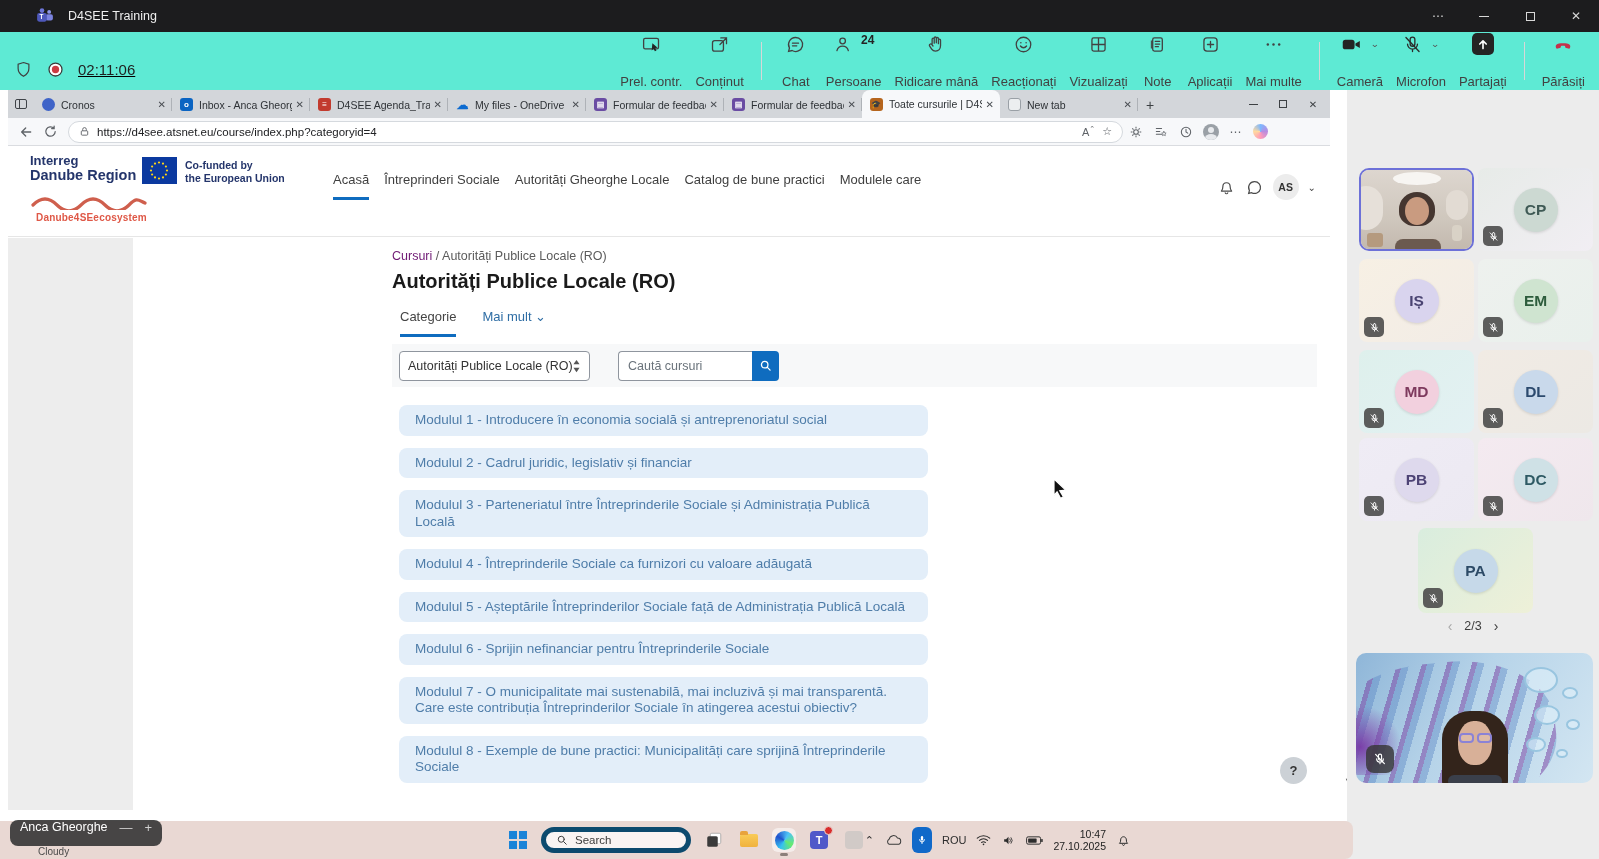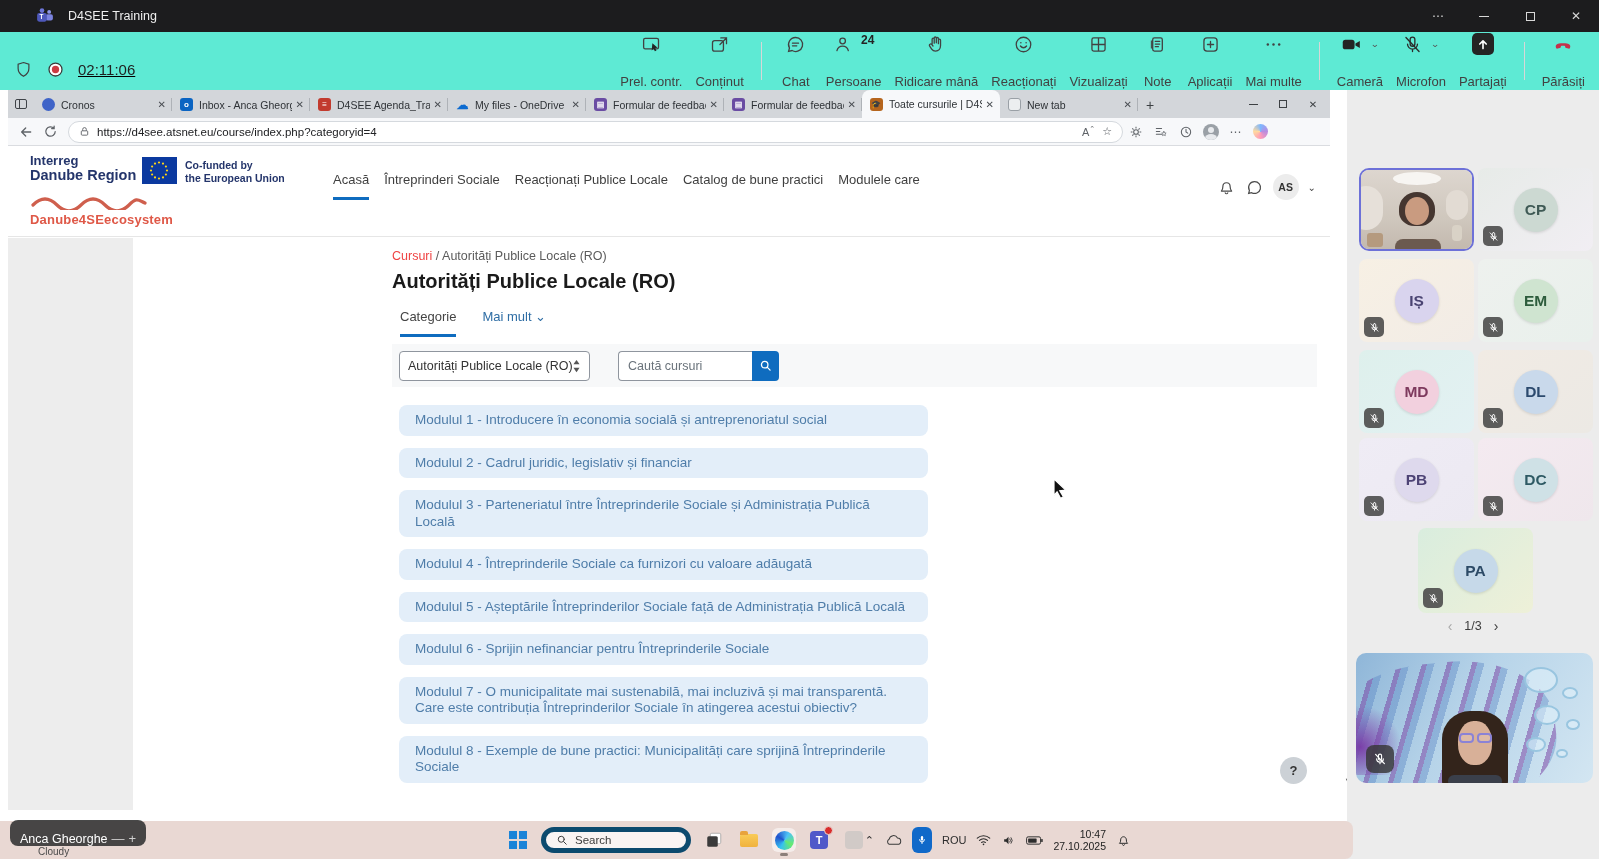--- a/index.html
+++ b/index.html
@@ -68,31 +68,31 @@
 
   
   .page{position:absolute;left:0;top:56px;width:1322px;height:664px;background:#fff;overflow:hidden;}
   .mheader{position:absolute;left:0;top:0;width:1322px;height:91px;border-bottom:1px solid #e6e6e6;background:#fff;}
   .logo{position:absolute;left:22px;top:8px;width:280px;}
   .lg1{font-size:13px;font-weight:bold;color:#24356b;line-height:13px;}
   .lg2{font-size:14.5px;font-weight:bold;color:#24356b;line-height:16px;}
   .euflag{position:absolute;left:112px;top:3px;width:35px;height:27px;background:#0b399f;}
   .cofund{position:absolute;left:155px;top:5px;font-size:10.5px;font-weight:bold;color:#24356b;line-height:12.5px;}
   .wave{position:absolute;left:0px;top:42px;}
-  .eco{position:absolute;left:0px;top:58px;font-size:13px;font-weight:bold;color:#df5847;letter-spacing:.2px;}
+  .eco{position:absolute;left:6px;top:58px;font-size:10px;font-weight:bold;color:#df5847;letter-spacing:.2px;}
   .mnav{position:absolute;left:325px;top:26px;display:flex;gap:15px;font-size:13px;color:#3f3f3f;}
   .mnav .itm{padding-bottom:10px;}
   .mnav .itm.active{border-bottom:3px solid #0f6cbf;}
   .hdricons{position:absolute;right:14px;top:28px;display:flex;align-items:center;gap:9px;}
   .uavatar{width:26px;height:26px;border-radius:50%;background:#ececec;display:flex;align-items:center;justify-content:center;font-size:10.5px;font-weight:bold;color:#333;}
   .hchev{font-size:10px;color:#444;}
   .drawer{position:absolute;left:0;top:92px;width:125px;height:572px;background:#ededed;}
   .content{position:absolute;left:384px;top:91px;width:933px;}
   .crumbs{position:absolute;left:0;top:12px;font-size:12.5px;color:#5b5b5b;}
-  .crumbs .lnk{color:#ef4444;margin-top:22px;}
+  .crumbs .lnk{color:#701a75;margin-top:22px;}
   .ptitle{position:absolute;left:0;top:33px;font-size:20px;font-weight:bold;color:#1a1a1a;}
   .ptabs{position:absolute;left:8px;top:72px;display:flex;gap:26px;font-size:13px;}
   .ptab{color:#444;padding-bottom:10px;}
   .ptab.active{border-bottom:3px solid #0f6cbf;}
   .ptab.more{color:#2e6da4;}
   .filterband{position:absolute;left:0;top:107px;width:925px;height:43px;background:#f7f8f9;display:flex;align-items:center;}
   .catselect{margin-left:7px;width:191px;height:30px;background:#fff;border:1px solid #8f959e;border-radius:4px;display:flex;align-items:center;padding:0 8px;font-size:12.5px;color:#333;}
   .catselect .txt{flex:1;white-space:nowrap;overflow:hidden;}
   .searchwrap{margin-left:28px;display:flex;}
   .searchinput{width:134px;height:30px;border:1px solid #8f959e;border-right:none;border-radius:4px 0 0 4px;padding:0 9px;font-size:12.5px;color:#333;outline:none;background:#fff;font-family:"Liberation Sans",sans-serif;}
@@ -162,21 +162,21 @@
   .edgeic{width:19px;height:19px;border-radius:50%;background:conic-gradient(from 210deg,#35c1f1,#2052cc,#4fc3f7,#66eb6e,#35c1f1);}
   .teamsic{width:18px;height:18px;border-radius:4px;background:#5059c9;color:#fff;font-size:11px;font-weight:bold;display:flex;align-items:center;justify-content:center;}
   .reddot{position:absolute;right:-2px;top:-2px;width:9px;height:9px;border-radius:50%;background:#d92c2c;border:1.5px solid #e9d8d3;}
   .grayapp{width:18px;height:18px;border-radius:4px;background:#cbc7c4;opacity:.8;}
   .tb-right{position:absolute;right:222px;top:0;height:38px;display:flex;align-items:center;gap:10px;}
   .tray{font-size:11px;color:#2d2d2d;}
   .micpill{width:20px;height:26px;border-radius:6px;background:#1069c9;display:flex;align-items:center;justify-content:center;}
   .clock{font-size:10.5px;color:#222;text-align:right;line-height:12px;}
 
   
-  .presenter{position:absolute;left:10px;top:820px;height:26px;background:rgba(56,56,56,.92);border-radius:8px;display:flex;align-items:flex-end;padding:0 10px;gap:4px;color:#fff;font-size:12.5px;z-index:30;}
+  .presenter{position:absolute;left:10px;top:820px;height:26px;background:rgba(56,56,56,.92);border-radius:8px;display:flex;align-items:flex-start;padding:0 10px;gap:12px;color:#fff;font-size:12.5px;z-index:30;}
   .presenter .mm{color:#cfcfcf;font-size:13px;}
 
   
   .cursor{position:absolute;left:1052px;top:478px;z-index:50;}
 </style>
 </head>
 <body>
 
 <div class="screen">
 
@@ -486,21 +486,21 @@
               <div>the European Union</div>
             </div>
             <svg class="wave" width="118" height="14" viewBox="0 0 118 14" fill="none">
                 <path d="M3 9c8-8 16-8 24 0s16 8 24 0 16-8 24 0 16 8 24 0 9-5 16-2" stroke="#cf5f4d" stroke-width="3.2" stroke-linecap="round"></path>
               </svg>
             <div class="eco">Danube4SEecosystem</div>
           </div>
           <div class="mnav">
             <span class="itm active">Acasă</span>
             <span class="itm">Întreprinderi Sociale</span>
-            <span class="itm">Reacționați Publice Locale</span>
+            <span class="itm">Autorități Gheorghe Locale</span>
             <span class="itm">Catalog de bune practici</span>
             <span class="itm">Modulele care</span>
           </div>
           <div class="hdricons">
             <svg width="19" height="19" viewBox="0 0 24 24" fill="none" stroke="#4a4a4a" stroke-width="1.5" stroke-linejoin="round">
                 <path d="M18.5 16.5h-13c1.3-1.3 1.9-2.1 1.9-5.4 0-2.8 1.9-5.1 4.6-5.1s4.6 2.3 4.6 5.1c0 3.3.6 4.1 1.9 5.4z"></path>
                 <path d="M10.4 18.8a1.7 1.7 0 003.2 0" stroke-linecap="round"></path>
               </svg>
             <svg width="19" height="19" viewBox="0 0 24 24" fill="none" stroke="#4a4a4a" stroke-width="1.5">
                 <path d="M12 4.5a7.5 7.5 0 00-6.4 11.3l-1 3.7 3.8-1A7.5 7.5 0 1012 4.5z"></path>
@@ -642,21 +642,21 @@
       <span class="micoff">
           <svg width="11" height="11" viewBox="0 0 24 24" fill="none" stroke="#fff" stroke-width="2" stroke-linecap="round">
             <rect x="9.3" y="3.5" width="5.4" height="10.5" rx="2.7"></rect>
             <path d="M6.3 11.5a5.7 5.7 0 0011.4 0M12 17.2V20M4.5 4l15 16"></path>
           </svg>
         </span>
     </div>
 
     <div class="pager">
       <span class="prev">‹</span>
-      <span class="num">1/3</span>
+      <span class="num">2/3</span>
       <span class="next">›</span>
     </div>
 
     <div class="selfvideo">
       <div class="streaks"></div>
       <div class="blob"></div>
       <span class="drop" style="left:168px;top:14px;width:34px;height:26px;"></span>
       <span class="drop" style="left:206px;top:34px;width:16px;height:12px;"></span>
       <span class="drop" style="left:178px;top:52px;width:26px;height:20px;"></span>
       <span class="drop" style="left:210px;top:66px;width:14px;height:11px;"></span>

